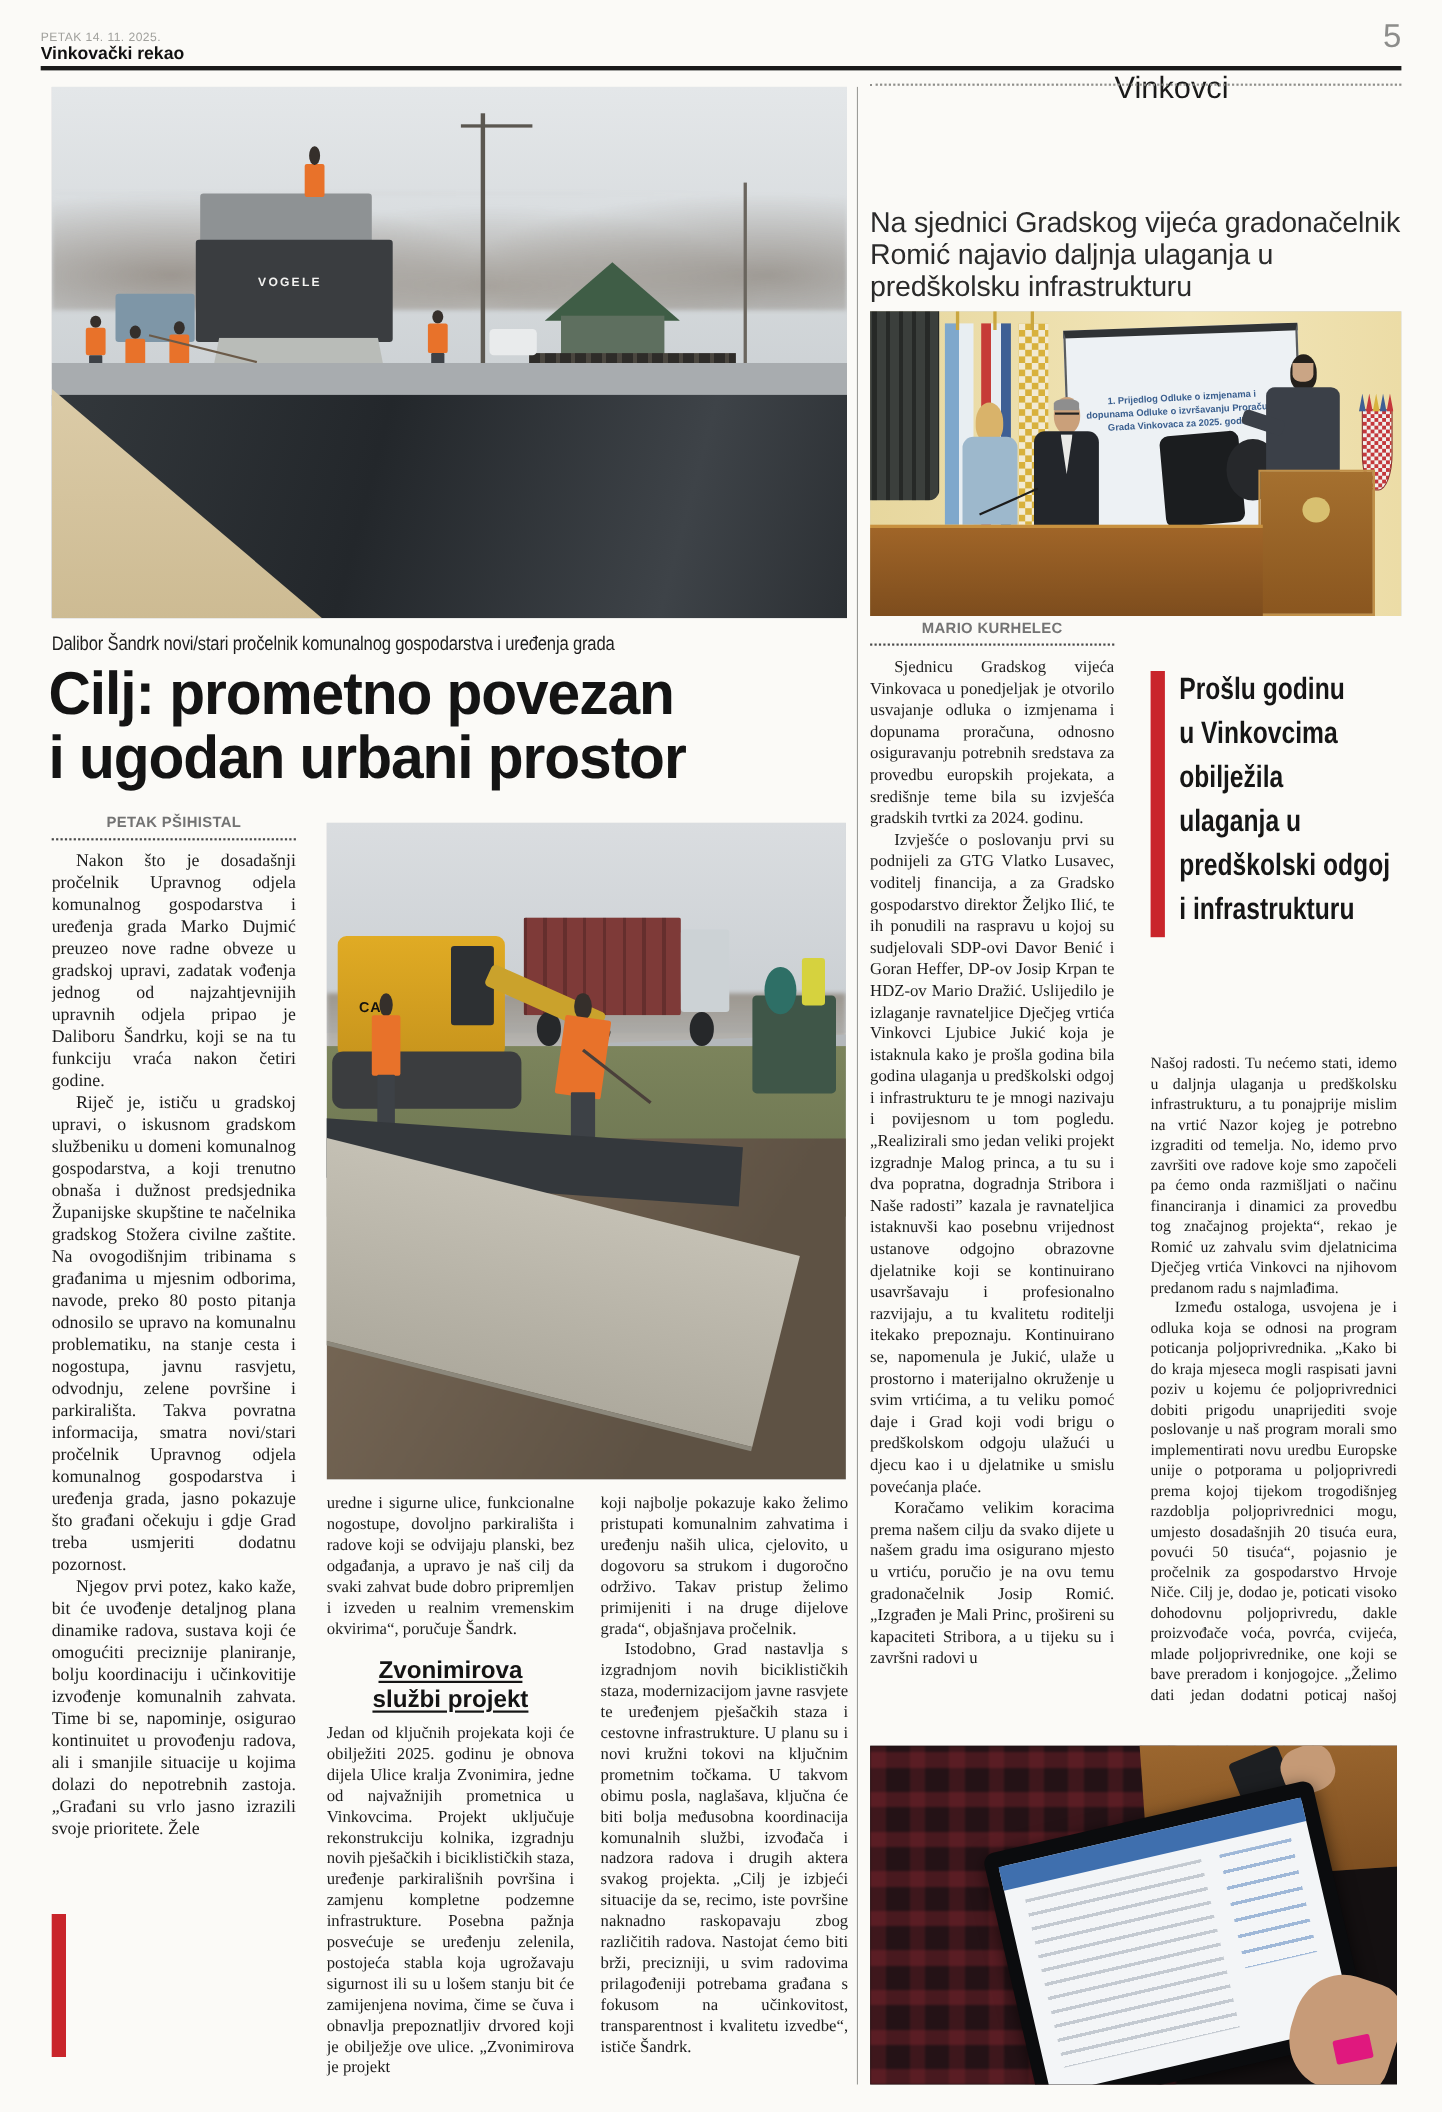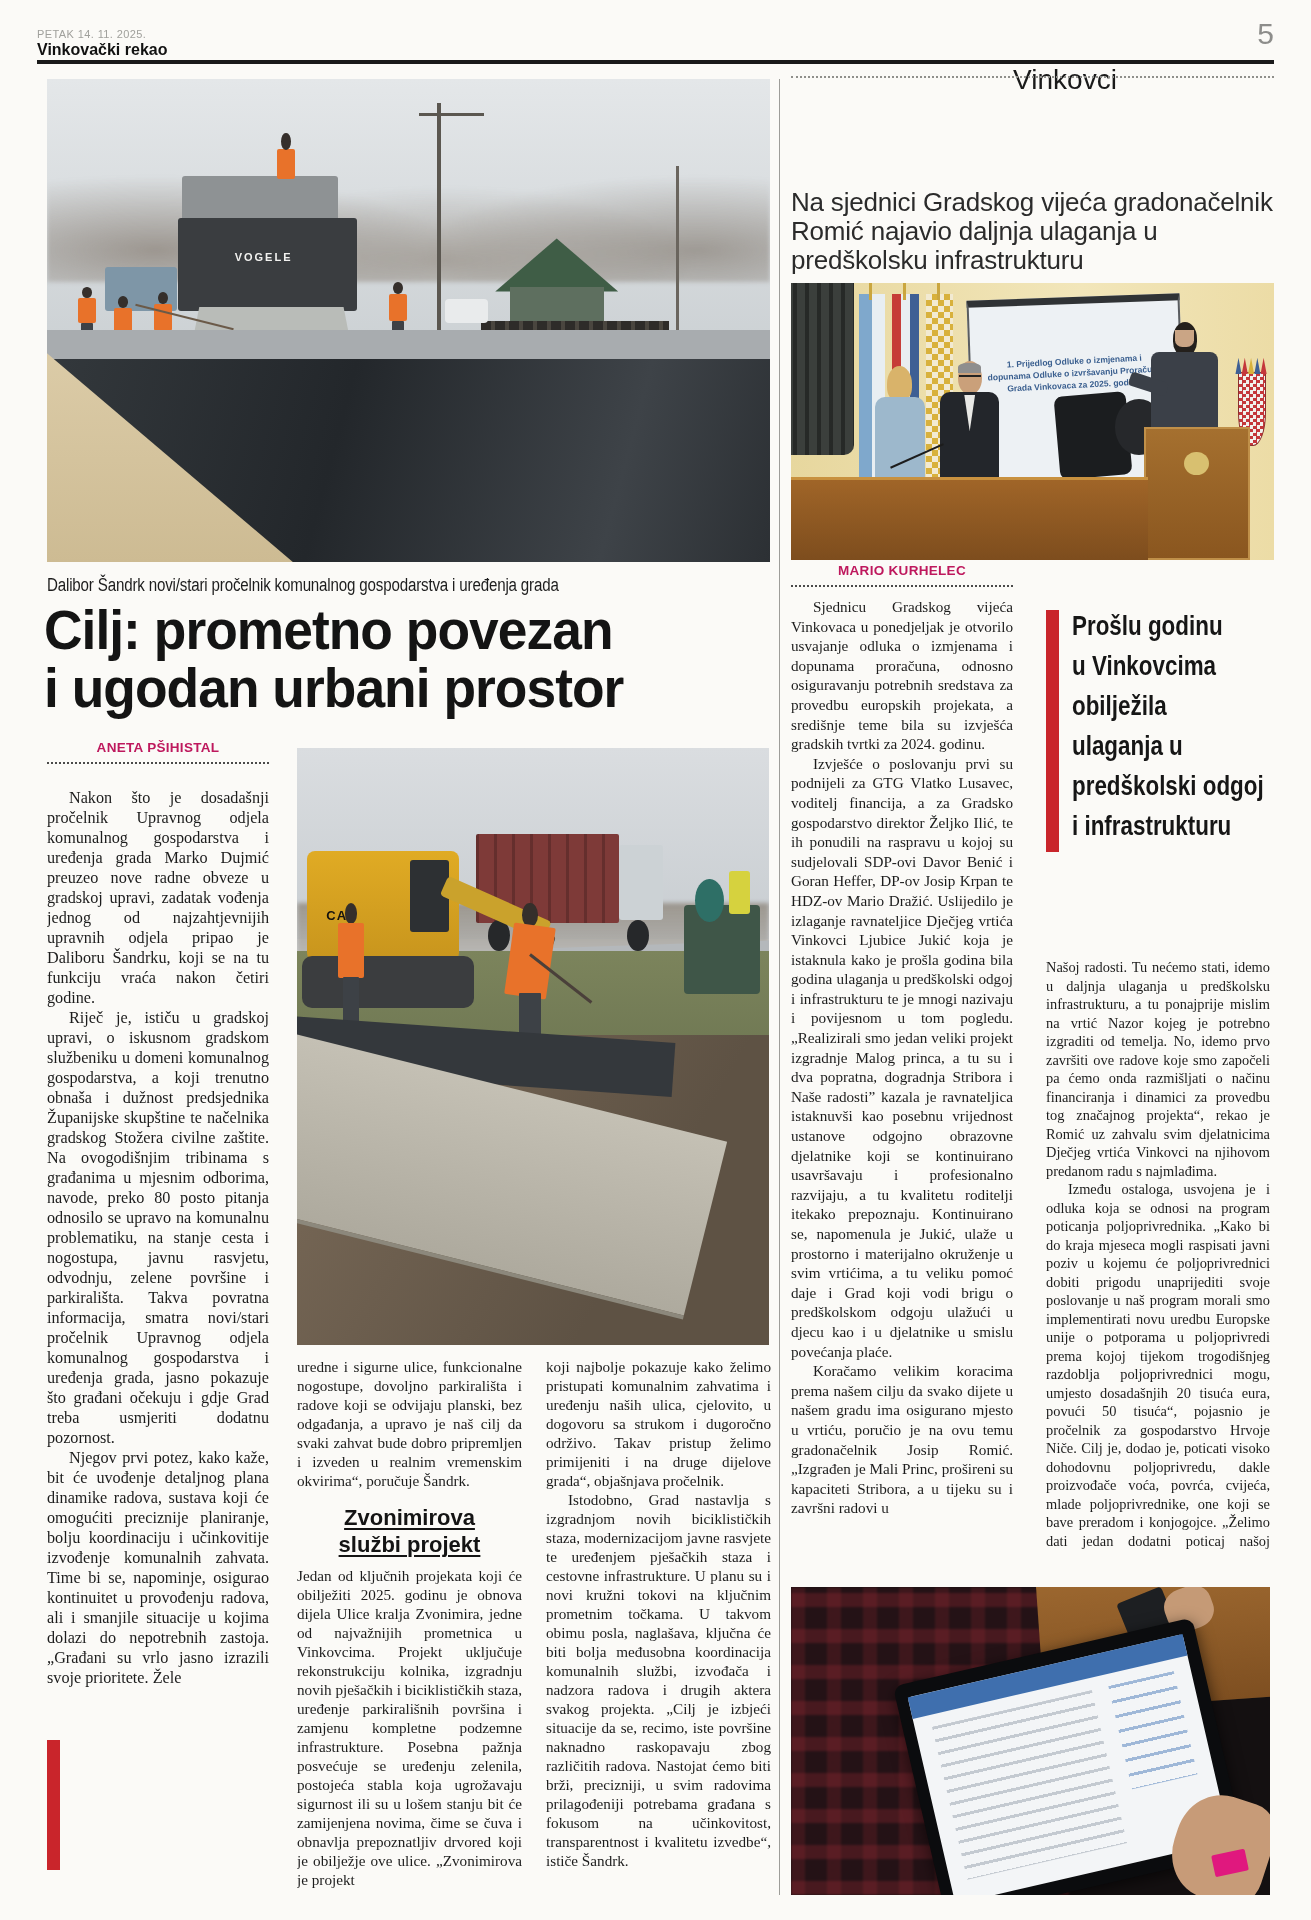--- a/index.html
+++ b/index.html
@@ -16,21 +16,21 @@
 
   
   .hl{font-family:"Liberation Sans",sans-serif;font-weight:bold;color:#141414;}
   .hl-line{display:block;white-space:nowrap;transform-origin:0 60%;}
   .kicker{font-family:"Liberation Sans",sans-serif;font-size:18px;color:#1d1d1d;white-space:nowrap;
           transform:scaleX(.84);transform-origin:0 50%;letter-spacing:-.2px;}
   .deck{font-family:"Liberation Sans",sans-serif;font-size:26px;line-height:29px;color:#2b2b2b;letter-spacing:-.2px;}
 
   
   .byline{font-family:"Liberation Sans",sans-serif;font-size:13.5px;font-weight:bold;letter-spacing:.3px;
-          color:#be185d;text-align:center;}
+          color:#737373;text-align:center;}
   .byline-rule{border-top:2px dotted #4a4a4a;height:0;}
 
   
   .col{overflow:hidden;text-align:justify;}
   .col p{margin:0;text-indent:22px;}
   .col p.cont{text-indent:0;}
   .c-left{font-size:16.2px;line-height:20px;}
   .c-mid{font-size:15.2px;line-height:19px;}
   .c-r1{font-size:15.2px;line-height:19.6px;}
   .c-r2{font-size:14.4px;line-height:18.5px;}
@@ -117,24 +117,24 @@
     <div style="left:0;top:58%;width:100%;height:42%;background:linear-gradient(105deg,#33383c,#23272b 40%,#3e4348 78%,#2c3034),repeating-linear-gradient(100deg,rgba(255,255,255,.05) 0 2px,transparent 2px 30px);background-blend-mode:normal;"></div>
     <div style="left:0;top:55%;width:34%;height:45%;background:linear-gradient(#dccca8,#cdbb93);clip-path:polygon(0 4%,100% 100%,0 100%);"></div>
   </div>
 
   <div class="abs kicker" style="left:47px;top:575px;">Dalibor Šandrk novi/stari pročelnik komunalnog gospodarstva i uređenja grada</div>
   <div class="abs hl" style="left:44px;top:601px;font-size:55px;line-height:58px;letter-spacing:-1px;">
     <span class="hl-line" style="transform:scaleX(.97);">Cilj: prometno povezan</span>
     <span class="hl-line" style="transform:scaleX(.97);">i ugodan urbani prostor</span>
   </div>
 
-  <div class="abs byline" style="left:47px;top:740px;width:222px;">ANETA PŠIHISTAL</div>
+  <div class="abs byline" style="left:47px;top:740px;width:222px;">PETAK PŠIHISTAL</div>
   <div class="abs byline-rule" style="left:47px;top:762px;width:222px;"></div>
 
-  <div class="abs col c-left" style="left:47px;top:772px;width:222px;height:958px;margin-top:16px;">
+  <div class="abs col c-left" style="left:47px;top:772px;width:222px;height:958px;">
     <p>Nakon što je dosadašnji pročelnik Upravnog odjela komunalnog gospodarstva i uređenja grada Marko Dujmić preuzeo nove radne obveze u gradskoj upravi, zadatak vođenja jednog od najzahtjevnijih upravnih odjela pripao je Daliboru Šandrku, koji se na tu funkciju vraća nakon četiri godine.</p>
     <p>Riječ je, ističu u gradskoj upravi, o iskusnom gradskom službeniku u domeni komunalnog gospodarstva, a koji trenutno obnaša i dužnost predsjednika Županijske skupštine te načelnika gradskog Stožera civilne zaštite. Na ovogodišnjim tribinama s građanima u mjesnim odborima, navode, preko 80 posto pitanja odnosilo se upravo na komunalnu problematiku, na stanje cesta i nogostupa, javnu rasvjetu, odvodnju, zelene površine i parkirališta. Takva povratna informacija, smatra novi/stari pročelnik Upravnog odjela komunalnog gospodarstva i uređenja grada, jasno pokazuje što građani očekuju i gdje Grad treba usmjeriti dodatnu pozornost.</p>
     <p>Njegov prvi potez, kako kaže, bit će uvođenje detaljnog plana dinamike radova, sustava koji će omogućiti preciznije planiranje, bolju koordinaciju i učinkovitije izvođenje komunalnih zahvata. Time bi se, napominje, osigurao kontinuitet u provođenju radova, ali i smanjile situacije u kojima dolazi do nepotrebnih zastoja. „Građani su vrlo jasno izrazili svoje prioritete. Žele</p>
   </div>
 
   <div class="abs pq-bar" style="left:47px;top:1740px;width:13px;height:130px;"></div>
 
   <div class="abs photo" style="left:297px;top:748px;width:472px;height:597px;">
     <div style="left:0;top:0;width:100%;height:32%;background:linear-gradient(#dadde0,#c8cdd1);"></div>
     <div style="left:0;top:26%;width:100%;height:9%;background:linear-gradient(rgba(125,113,97,.6),rgba(125,113,97,.25));filter:blur(2px);"></div>

